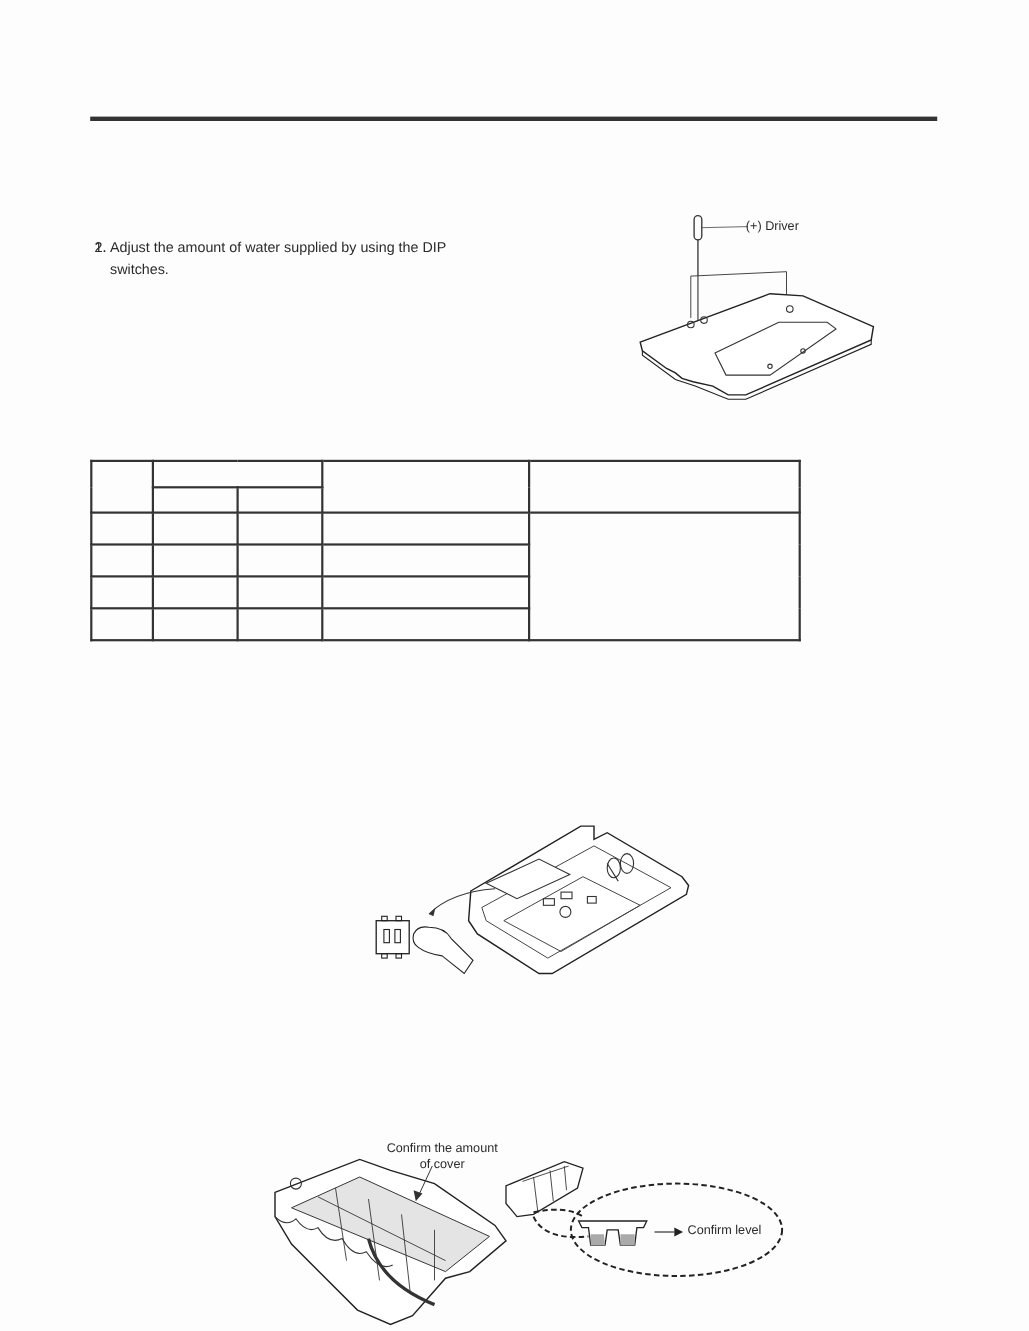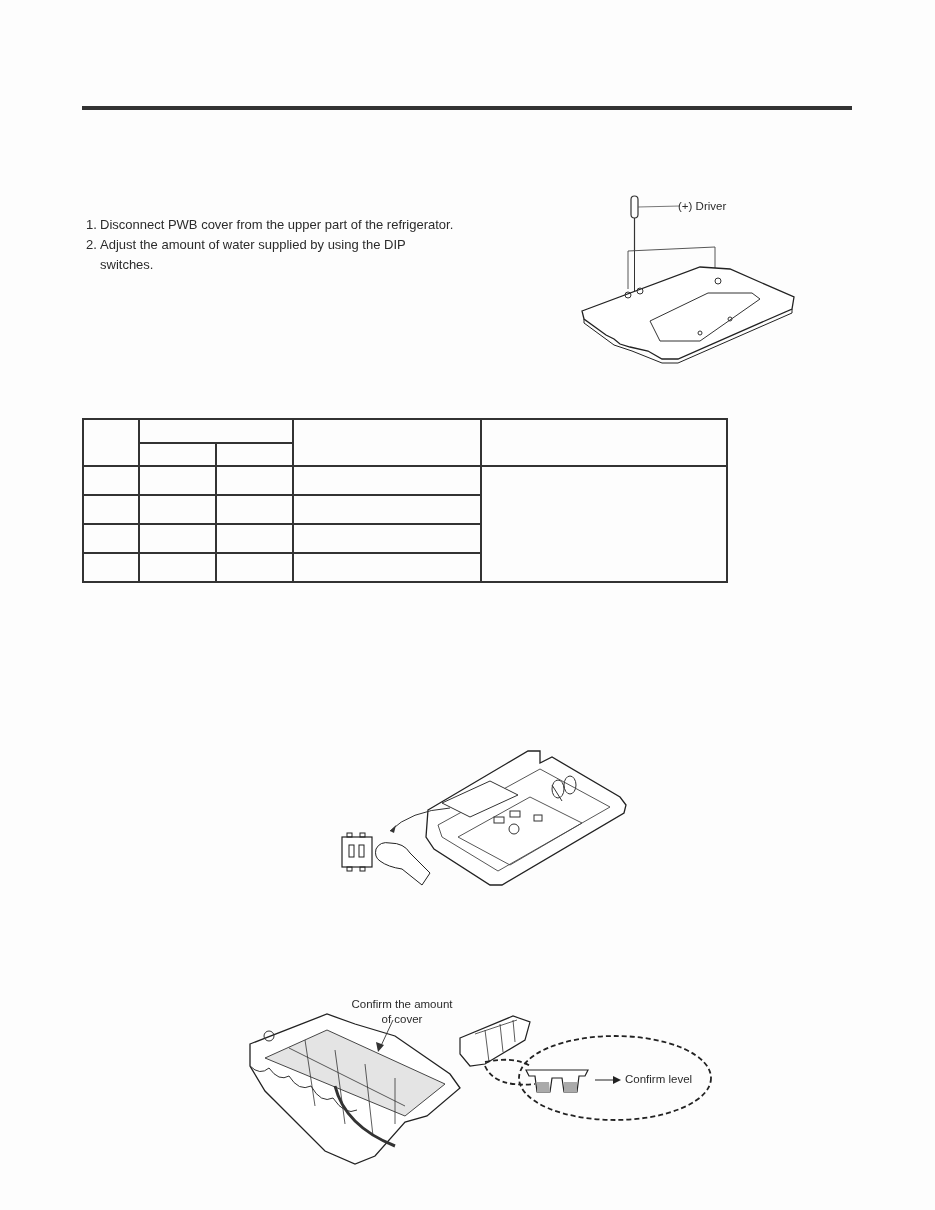--- a/index.html
+++ b/index.html
@@ -16,21 +16,20 @@
   svg { position: absolute; overflow: visible; }
 </style>
 </head>
 <body>
 
 <div class="abs top-rule"></div>
 
 <div class="abs steps">
   <div class="step">
     <span class="num">1.</span>
-    <span>Disconnect PWB cover from the upper part of the refrigerator.</span>
   </div>
   <div class="step" style="width:355px;">
     <span class="num">2.</span>
     <span>Adjust the amount of water supplied by using the DIP switches.</span>
   </div>
 </div>
 
 <div class="abs" style="left:570px;top:189px;width:240px;height:180px;">
   <svg width="240" height="180">
 
@@ -121,21 +120,21 @@
     <rect x="29" y="100" width="5" height="12" fill="none" stroke="#222"></rect>
     <rect x="17" y="88" width="5" height="4" fill="none" stroke="#222"></rect>
     <rect x="30" y="88" width="5" height="4" fill="none" stroke="#222"></rect>
     <rect x="17" y="122" width="5" height="4" fill="none" stroke="#222"></rect>
     <rect x="30" y="122" width="5" height="4" fill="none" stroke="#222"></rect>
 
     <path d="M46,104 Q50,96 60,98 Q74,98 80,108 L100,128 L92,140 L72,124 Q58,122 50,116 Q44,112 46,104 Z" fill="#fff" stroke="#222" stroke-width="1"></path>
   </svg>
 </div>
 
-<div class="abs" style="left:245px;top:996px;width:475px;height:175px;text-decoration:underline;">
+<div class="abs" style="left:245px;top:1036px;width:475px;height:175px;text-decoration:underline;">
   <svg width="475" height="175">
 
     <path d="M5,48 L82,18 L110,28 L150,40 L205,78 L215,92 L182,120 L160,126 L130,160 L110,168 L80,155 L20,95 L5,70 Z" fill="#fff" stroke="#222" stroke-width="1.3"></path>
     <path d="M20,62 L82,34 L200,88 L160,120 Z" fill="#e4e4e4" stroke="#333" stroke-width="0.9"></path>
     <g stroke="#333" stroke-width="0.8">
       <line x1="44" y1="52" x2="160" y2="110"></line>
       <line x1="60" y1="44" x2="70" y2="110"></line>
       <line x1="90" y1="54" x2="100" y2="128"></line>
       <line x1="120" y1="68" x2="128" y2="140"></line>
       <line x1="150" y1="82" x2="150" y2="128"></line>

